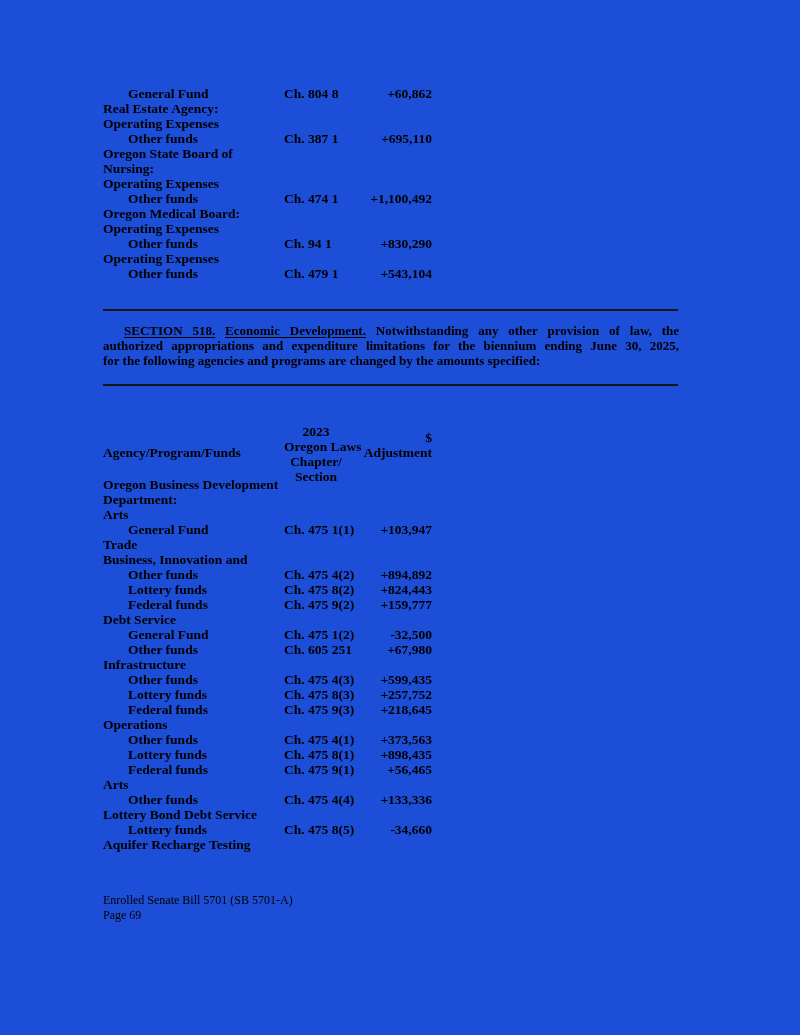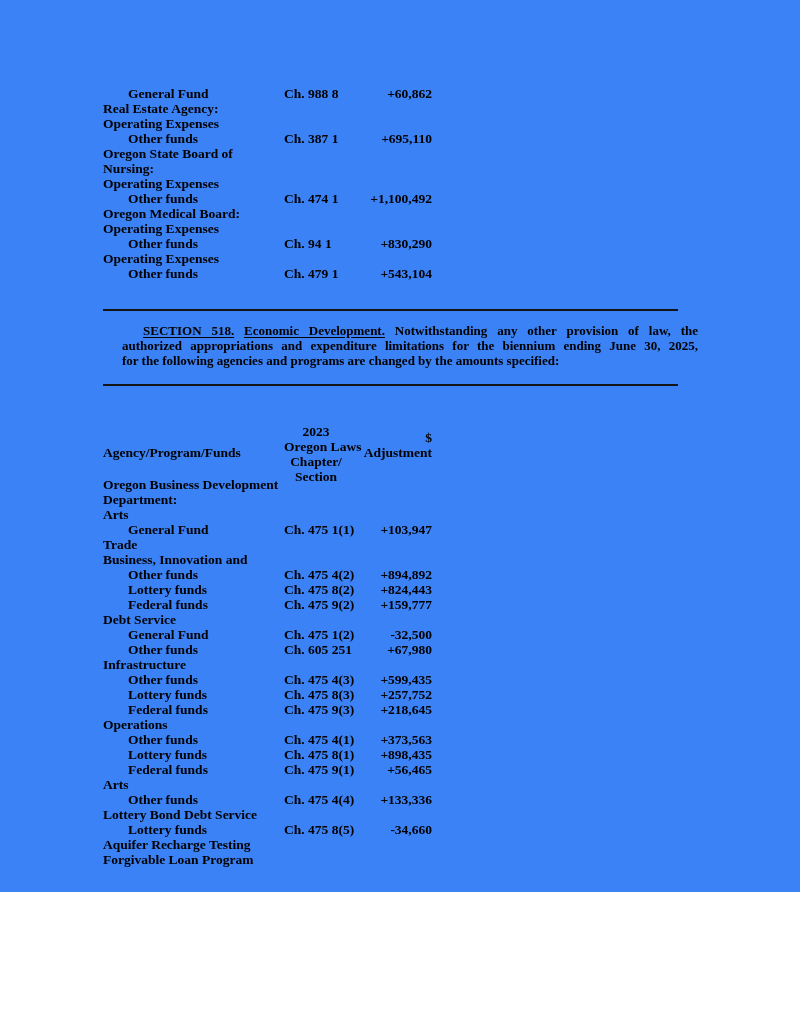--- a/index.html
+++ b/index.html
@@ -5,22 +5,22 @@
 <style>
   * { box-sizing: border-box; margin: 0; padding: 0; }
   html, body { background: #ffffff; }
   body {
     width: 800px; height: 1035px;
     font-family: "Liberation Serif", "DejaVu Serif", serif;
     color: #000;
   }
   .page {
     position: relative;
-    width: 800px; height: 892px;
-    background: #3b82f6;
+    width: 800px; height: 1035px;
+    background: #1d4ed8;
     overflow: hidden;
   }
 
   
   .tbl { position: absolute; left: 103px; }
   .top-table   { top: 86px; }
   .main-header { top: 400px; }
   .main-body   { top: 477px; }
 
   .trow {
@@ -43,21 +43,21 @@
     width: 575px; height: 2px;
     background: #151515;
   }
   .rule-top { top: 309px; }
   .rule-bottom { top: 384px; }
 
   
   .para {
     position: absolute; left: 103px; top: 323px;
     width: 576px;
-    font-size: 13px; font-weight: 700; margin-left: 19px;
+    font-size: 13px; font-weight: 700;
   }
   .pline {
     line-height: 15.2px;
     text-align: justify;
     text-align-last: justify;
   }
   .pline.first { text-indent: 21px; }
   .pline.last { text-align-last: left; }
   .u { text-decoration: underline; text-underline-offset: 2px; }
 
@@ -71,21 +71,21 @@
 </style>
 </head>
 <body>
 
 <div class="page">
 
   <div class="tbl top-table">
 
       <div class="trow">
         <span class="cell-name indent">General Fund</span>
-        <span class="cell-ch">Ch. 988 8</span>
+        <span class="cell-ch">Ch. 804 8</span>
         <span class="cell-amt">+60,862</span>
       </div>
 
       <div class="trow">
         <span class="cell-name">Real Estate Agency:</span>
         <span class="cell-ch"></span>
         <span class="cell-amt"></span>
       </div>
 
       <div class="trow">
@@ -338,25 +338,20 @@
         <span class="cell-ch">Ch. 475 8(5)</span>
         <span class="cell-amt">-34,660</span>
       </div>
 
       <div class="trow">
         <span class="cell-name">Aquifer Recharge Testing</span>
         <span class="cell-ch"></span>
         <span class="cell-amt"></span>
       </div>
 
-      <div class="trow">
-        <span class="cell-name">Forgivable Loan Program</span>
-        <span class="cell-ch"></span>
-        <span class="cell-amt"></span>
-      </div>
     </div>
 
   <div class="footer">
     <span>Enrolled Senate Bill 5701 (SB 5701-A)</span>
     <span>Page 69</span>
   </div>
 
 </div>
 
 </body></html>

